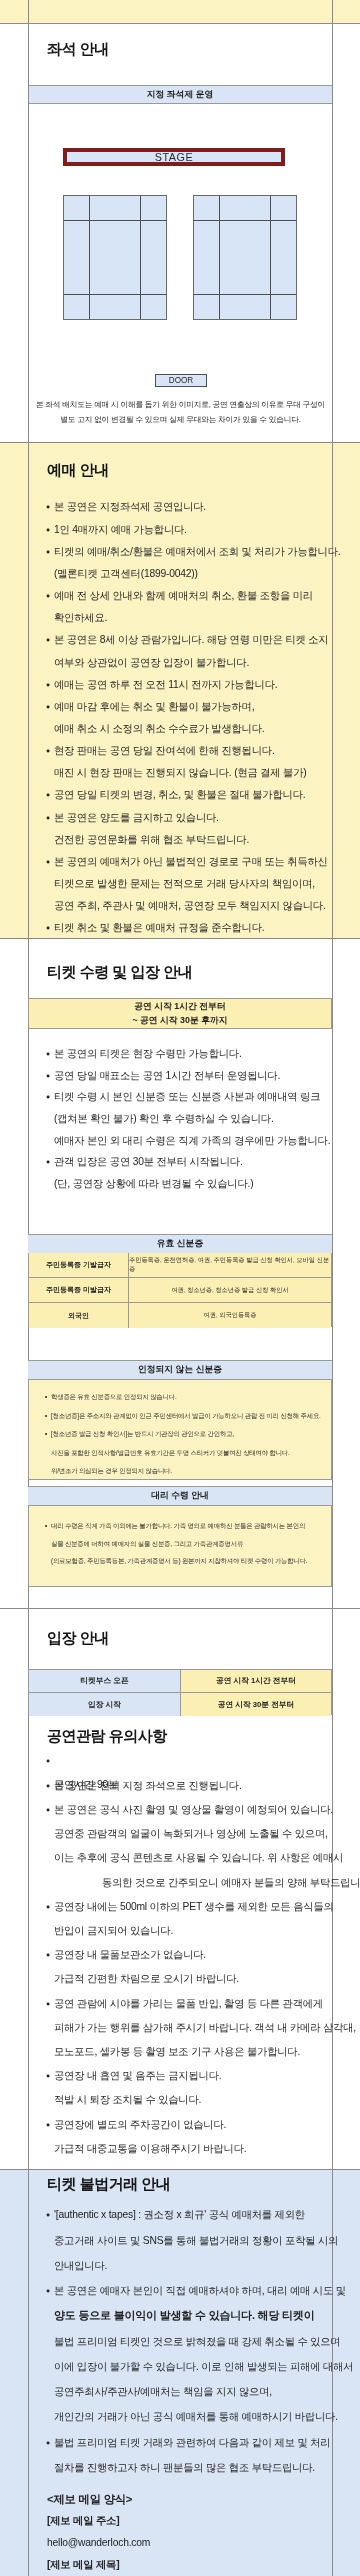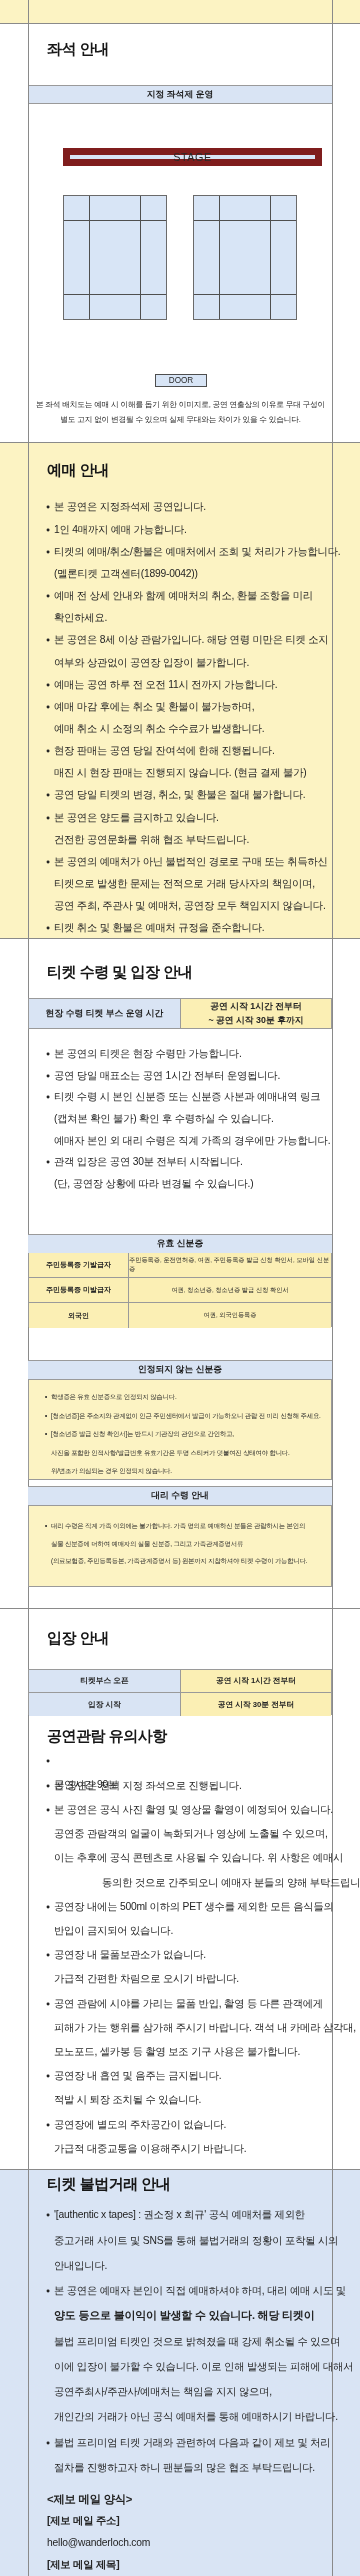--- a/index.html
+++ b/index.html
@@ -10,22 +10,22 @@
   .hline{position:absolute;left:0;width:361px;height:0.5px;background:#8a8a8a;}
   .h1{position:absolute;left:47px;transform:translateY(-50%);font-size:15px;font-weight:bold;
       color:#161616;letter-spacing:-0.5px;white-space:nowrap;}
   .bar{position:absolute;left:28px;width:304px;background:var(--blue);
        border-top:0.5px solid #9a9a9a;border-bottom:0.5px solid #9a9a9a;
        display:flex;align-items:center;justify-content:center;
        font-weight:bold;color:#1c1c1c;box-sizing:border-box;}
   .txt{position:absolute;transform:translateY(-50%);white-space:nowrap;line-height:1.25;}
   .ctr{position:absolute;left:0;width:361px;text-align:center;transform:translateY(-50%);white-space:nowrap;}
   .dot{position:absolute;background:#242424;border-radius:50%;transform:translate(-50%,-50%);}
-  .stage-box{position:absolute;left:63px;top:148px;width:259px;height:17.5px;background:var(--cell);
-       border:7px solid #7f1d1d;display:flex;align-items:center;justify-content:center;
+  .stage-box{position:absolute;left:63px;top:148px;width:222px;height:17.5px;background:var(--cell);
+       border:4px solid #7f1d1d;display:flex;align-items:center;justify-content:center;
        font-size:10.8px;color:#2a2a2a;letter-spacing:0.5px;box-sizing:border-box;}
   .door-box{position:absolute;left:155px;top:374px;width:52px;height:13px;background:var(--cell);
        border:1px solid #4e4e4e;display:flex;align-items:center;justify-content:center;
        font-size:8.2px;color:#2a2a2a;box-sizing:border-box;}
   .grid{position:absolute;top:195px;height:125px;display:grid;
        grid-template-columns:repeat(4,1fr);grid-template-rows:repeat(5,1fr);
        border:1px solid #6a6a6a;box-sizing:border-box;background:#4f4f4f;gap:0.5px;}
   .grid div{background:var(--cell);}
   .tbl{position:absolute;left:28px;width:304px;border:0.5px solid #9a9a9a;box-sizing:border-box;}
   .tbl .row{display:flex;width:100%;}
@@ -139,21 +139,20 @@
     <div class="txt" style="left: 54px; top: 818px; font-size: 10.3px; font-weight: normal; color: rgb(36, 36, 36); letter-spacing: -0.2px;">본 공연은 양도를 금지하고 있습니다.</div>
     <div class="txt" style="left: 54px; top: 840px; font-size: 10.3px; font-weight: normal; color: rgb(36, 36, 36); letter-spacing: -0.2px;">건전한 공연문화를 위해 협조 부탁드립니다.</div>
     <div class="dot" style="left: 48px; top: 862px; width: 2.9px; height: 2.9px;"></div>
     <div class="txt" style="left: 54px; top: 862px; font-size: 10.3px; font-weight: normal; color: rgb(36, 36, 36); letter-spacing: -0.2px;">본 공연의 예매처가 아닌 불법적인 경로로 구매 또는 취득하신</div>
     <div class="txt" style="left: 54px; top: 884px; font-size: 10.3px; font-weight: normal; color: rgb(36, 36, 36); letter-spacing: -0.2px;">티켓으로 발생한 문제는 전적으로 거래 당사자의 책임이며,</div>
     <div class="txt" style="left: 54px; top: 906px; font-size: 10.3px; font-weight: normal; color: rgb(36, 36, 36); letter-spacing: -0.2px;">공연 주최, 주관사 및 예매처, 공연장 모두 책임지지 않습니다.</div>
     <div class="dot" style="left: 48px; top: 928px; width: 2.9px; height: 2.9px;"></div>
     <div class="txt" style="left: 54px; top: 928px; font-size: 10.3px; font-weight: normal; color: rgb(36, 36, 36); letter-spacing: -0.2px;">티켓 취소 및 환불은 예매처 규정을 준수합니다.</div>
     <div class="tbl" style="top: 998px; height: 31px;">
       <div class="row" style="height: 100%;">
-        <div class="cl" style="width: 152px; font-size: 8.8px;">현장 수령 티켓 부스 운영 시간</div>
         <div class="cr" style="flex: 1 1 0%; font-size: 8.8px; line-height: 1.55;">
           <div>공연 시작 1시간 전부터</div>
           <div>~ 공연 시작 30분 후까지</div>
         </div>
       </div>
     </div>
     <div class="dot" style="left: 48px; top: 1054px; width: 2.9px; height: 2.9px;"></div>
     <div class="txt" style="left: 54px; top: 1054px; font-size: 10.3px; font-weight: normal; color: rgb(36, 36, 36); letter-spacing: -0.2px;">본 공연의 티켓은 현장 수령만 가능합니다.</div>
     <div class="dot" style="left: 48px; top: 1076px; width: 2.9px; height: 2.9px;"></div>
     <div class="txt" style="left: 54px; top: 1076px; font-size: 10.3px; font-weight: normal; color: rgb(36, 36, 36); letter-spacing: -0.2px;">공연 당일 매표소는 공연 1시간 전부터 운영됩니다.</div>

